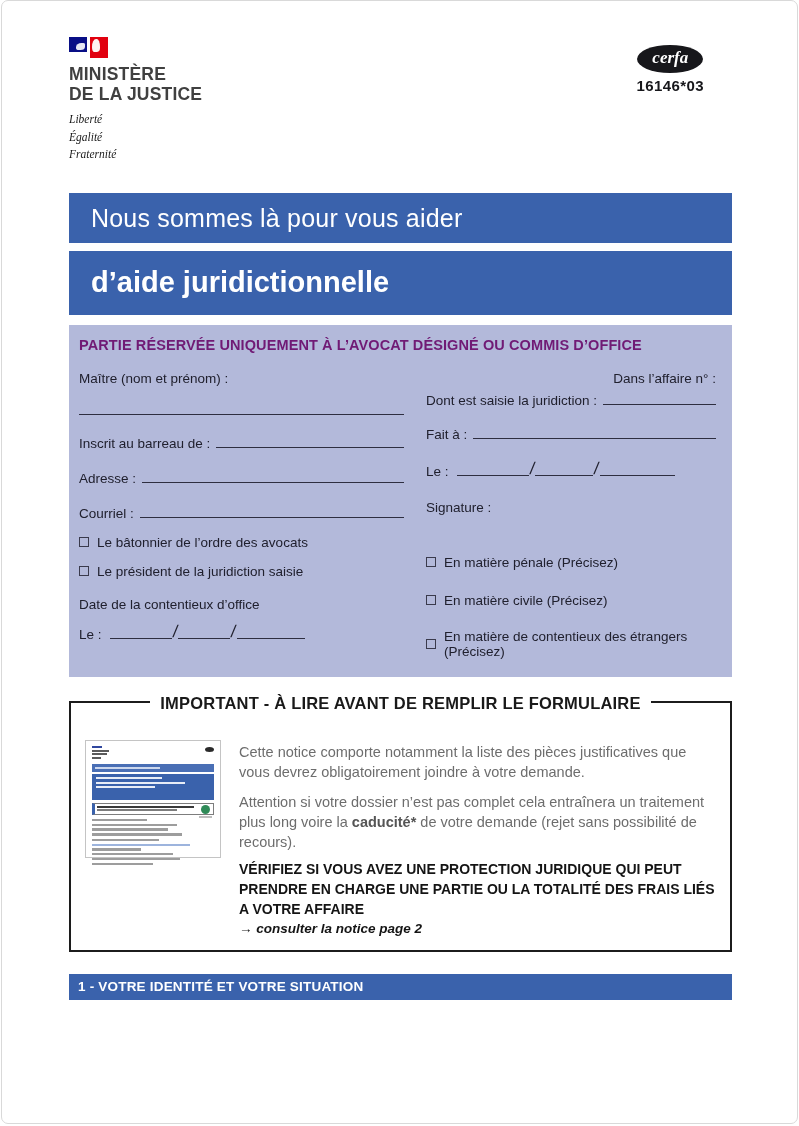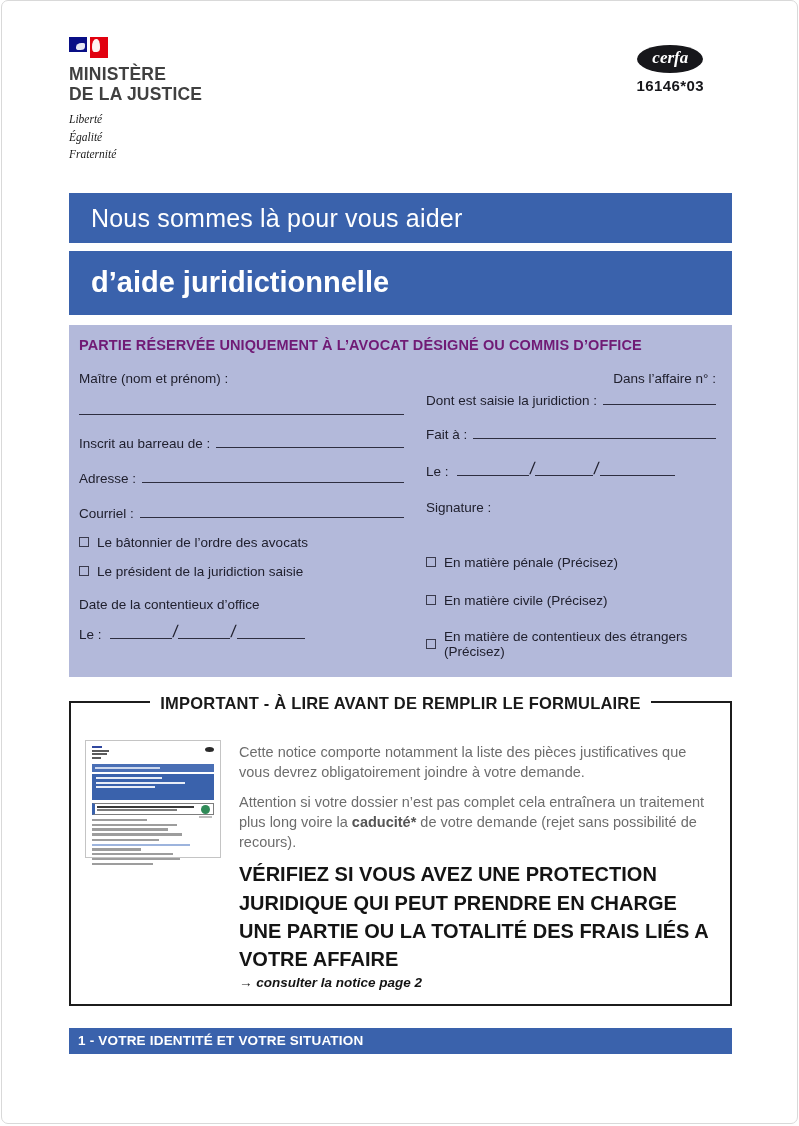--- a/index.html
+++ b/index.html
@@ -83,21 +83,21 @@
   .t-note div { height:1.8px; background:#7d7d7d; margin-bottom:1.5px; }
   .t-body { margin-top:4px; }
   .t-body div { height:2.2px; background:#9d9d9d; margin-bottom:2.6px; }
   .t-body div.blue { background:#9db4dd; }
   .t-seal { position:absolute; right:10px; top:64px; width:9px; height:9px; border-radius:50%;
     background:#2f8a57; }
   .t-seal:after { content:""; position:absolute; left:-2px; top:11px; width:13px; height:2px; background:#bdbdbd; }
   .notice-text { flex:1; padding-top:2px; }
   .gray-p { font-size:14.5px; line-height:1.38; color:#6d6d6d; }
   .gray-p + .gray-p { margin-top:10px; }
-  .warn { margin-top:8px; font-size:20px; font-weight:bold; line-height:1.42; color:#141414; }
+  .warn { margin-top:8px; font-size:14px; font-weight:bold; line-height:1.42; color:#141414; }
   .arrow-note { font-size:13.5px; font-weight:bold; font-style:italic; color:#141414; margin-top:1px; }
 
   
   .sec1-bar { margin-top:22px; background:#3a62ac; color:#fff; height:26px;
     display:flex; align-items:center; padding-left:9px;
     font-size:13.5px; font-weight:bold; letter-spacing:.2px; }
 </style>
 </head>
 <body>
 

